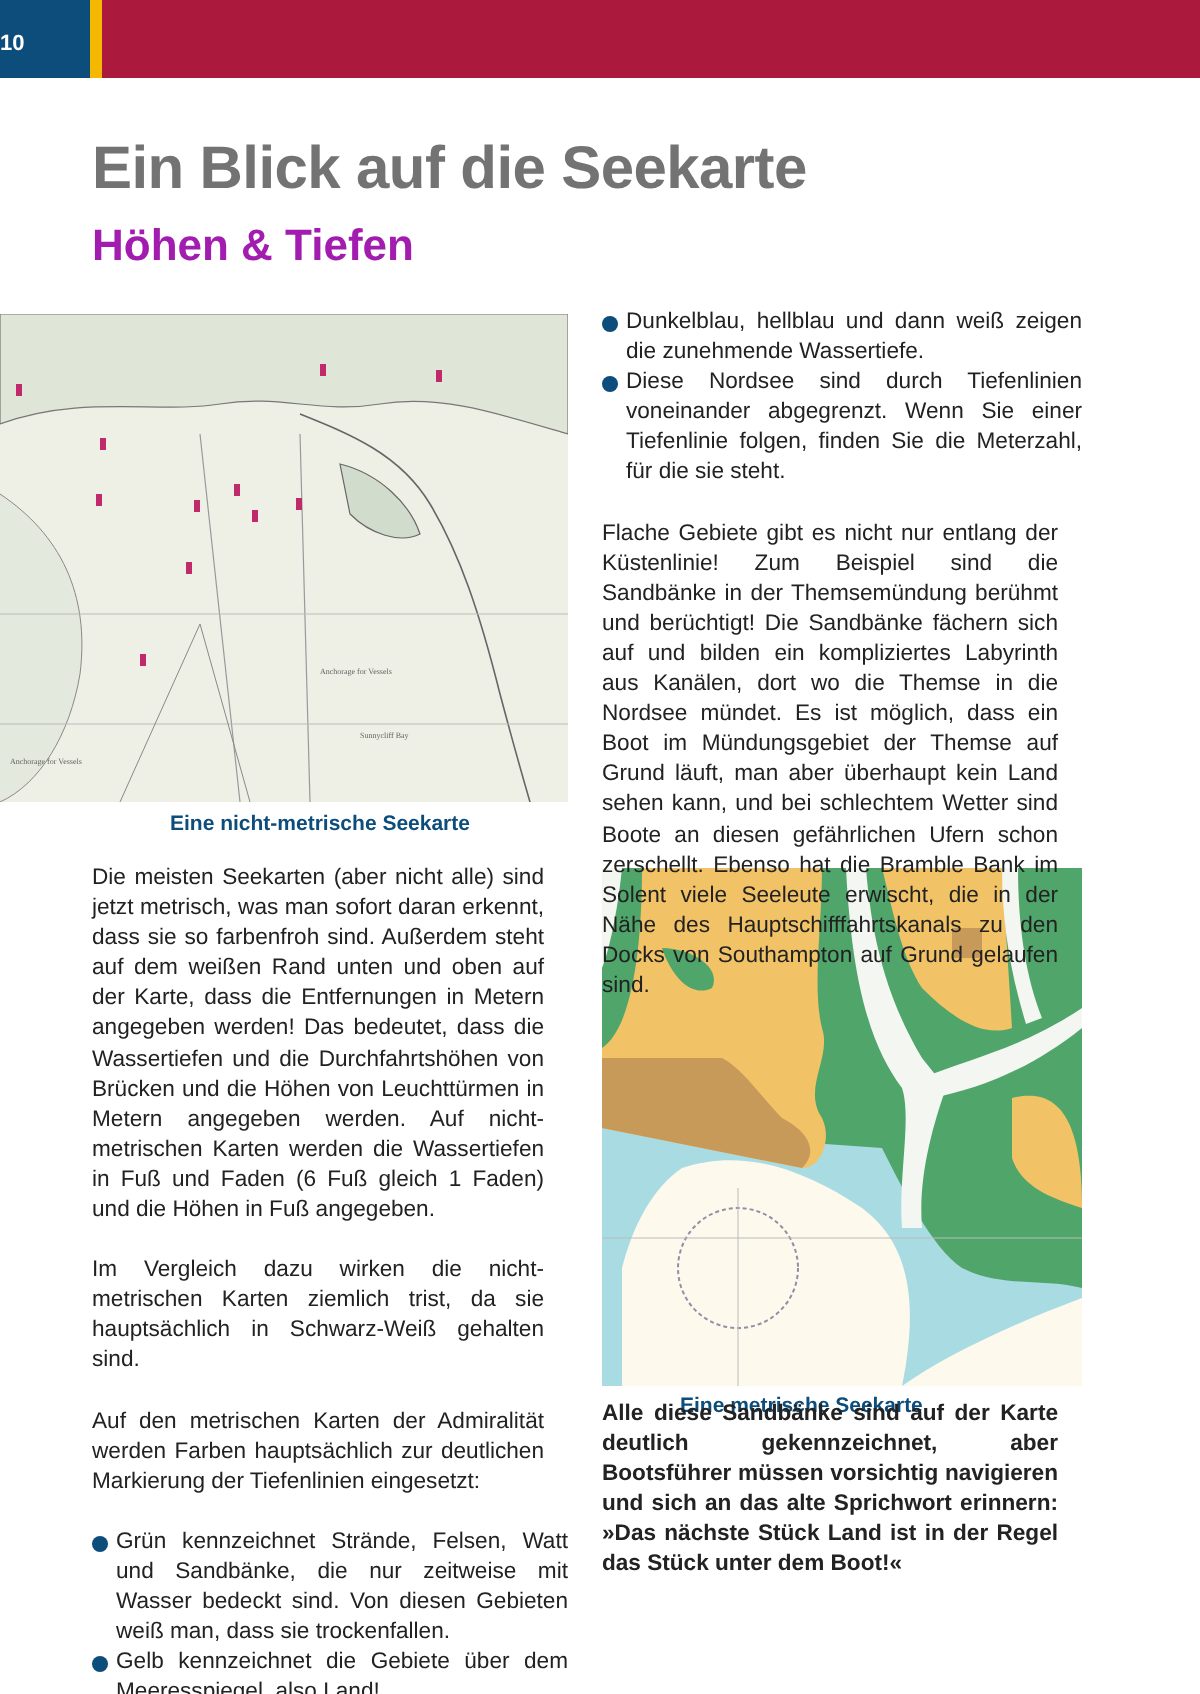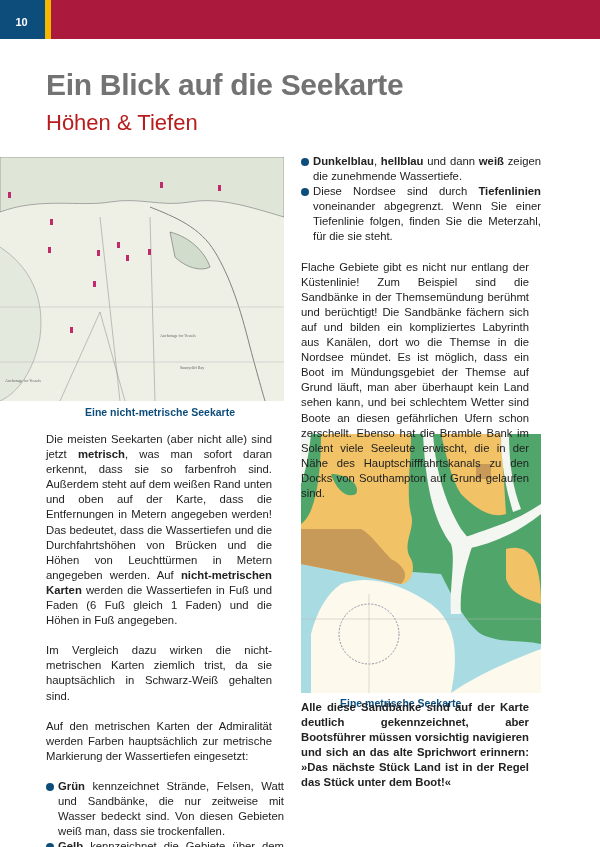--- a/index.html
+++ b/index.html
@@ -1,37 +1,37 @@
 <!DOCTYPE html>
 <html><head>
 <meta charset="utf-8">
 <style>
   html, body { margin:0; padding:0; background:#fff; }
   body { width:600px; height:847px; position:relative; overflow:hidden;
          font-family:"Liberation Sans", sans-serif; color:#222; }
   .topbar { position:absolute; left:0; top:0; width:600px; height:39px; background:#ab1a3c; }
   .page-tab { position:absolute; left:0; top:0; width:45px; height:39px; background:#0d4d7c; }
-  .page-num { position:absolute; left:0; top:16px; width:43px; text-align:center;
+  .page-num { position:absolute; left:0; top:16px; width:43px; text-align:left;
               color:#fff; font-weight:bold; font-size:11px; }
   .gold-strip { position:absolute; left:45px; top:0; width:6px; height:39px; background:#f5b800; }
 
   .title { position:absolute; left:46px; top:68px; font-size:30px; font-weight:bold;
            color:#737373; letter-spacing:-0.3px; white-space:nowrap; }
-  .subtitle { position:absolute; left:46px; top:110px; font-size:22px; font-weight:normal;
-              color:#b91c1c; white-space:nowrap; }
+  .subtitle { position:absolute; left:46px; top:110px; font-size:22px; font-weight:bold;
+              color:#a21caf; white-space:nowrap; }
 
   .map-left { position:absolute; left:0; top:157px; width:284px; height:244px;
               background:#eef0e6; overflow:hidden; }
   .map-right { position:absolute; left:301px; top:434px; width:240px; height:259px;
                background:#fdf9ec; overflow:hidden; }
   .caption { position:absolute; font-size:10.5px; font-weight:bold; color:#0d4d7c; white-space:nowrap;padding-left:39px; }
 
   .col { position:absolute; font-size:11.3px; line-height:15.1px; color:#222; text-align:justify; }
   .col p { margin:0 12px 15px 0; }
-  .col b { font-weight:bold; }
+  .col b { font-weight:normal; }
   ul.bullets { list-style:none; margin:0; padding:0; }
   ul.bullets li { position:relative; padding-left:12px; }
   ul.bullets li .dot { position:absolute; left:0; top:4px; width:8px; height:8px;
                        border-radius:50%; background:#0d4d7c; }
 </style>
 </head>
 <body>
 
 <div class="topbar"></div>
 <div class="page-tab">
@@ -102,21 +102,21 @@
     <circle cx="68" cy="200" r="30" fill="none" stroke="#9a8aa8" stroke-width="1" stroke-dasharray="2,1.5"></circle>
     <line x1="68" y1="160" x2="68" y2="259" stroke="#bbb" stroke-width="0.5"></line>
     <line x1="0" y1="185" x2="240" y2="185" stroke="#bbb" stroke-width="0.5"></line>
   </svg>
 </div>
 <div class="caption" style="left:301px; top:697px;">Eine metrische Seekarte</div>
 
 <div class="col" style="left:46px; top:432px; width:238px;">
   <p><span>Die meisten Seekarten (aber nicht alle) sind jetzt </span><b>metrisch</b><span>, was man sofort daran erkennt, dass sie so farbenfroh sind. Außerdem steht auf dem weißen Rand unten und oben auf der Karte, dass die Entfernungen in Metern angegeben werden! Das bedeutet, dass die Wassertiefen und die Durchfahrtshöhen von Brücken und die Höhen von Leuchttürmen in Metern angegeben werden. Auf </span><b>nicht-metrischen Karten</b><span> werden die Wassertiefen in Fuß und Faden (6 Fuß gleich 1 Faden) und die Höhen in Fuß angegeben.</span></p>
   <p>Im Vergleich dazu wirken die nicht-metrischen Karten ziemlich trist, da sie hauptsächlich in Schwarz-Weiß gehalten sind.</p>
-  <p>Auf den metrischen Karten der Admiralität werden Farben hauptsächlich zur metrische Markierung der Wassertiefen eingesetzt:</p>
+  <p>Auf den metrischen Karten der Admiralität werden Farben hauptsächlich zur deutlichen Markierung der Tiefenlinien eingesetzt:</p>
   <ul class="bullets">
     <li><span class="dot"></span><b>Grün</b><span> kennzeichnet Strände, Felsen, Watt und Sandbänke, die nur zeitweise mit Wasser bedeckt sind. Von diesen Gebieten weiß man, dass sie trockenfallen.</span></li>
     <li><span class="dot"></span><b>Gelb</b><span> kennzeichnet die Gebiete über dem Meeresspiegel, also Land!</span></li>
   </ul>
 </div>
 
 <div class="col" style="left:301px; top:154px; width:240px;">
   <ul class="bullets" style="margin-bottom:15px;">
     <li><span class="dot"></span><b>Dunkelblau</b><span>, </span><b>hellblau</b><span> und dann </span><b>weiß</b><span> zeigen die zunehmende Wassertiefe.</span></li>
     <li><span class="dot"></span><span>Diese Nordsee sind durch </span><b>Tiefenlinien</b><span> voneinander abgegrenzt. Wenn Sie einer Tiefenlinie folgen, finden Sie die Meterzahl, für die sie steht.</span></li>

